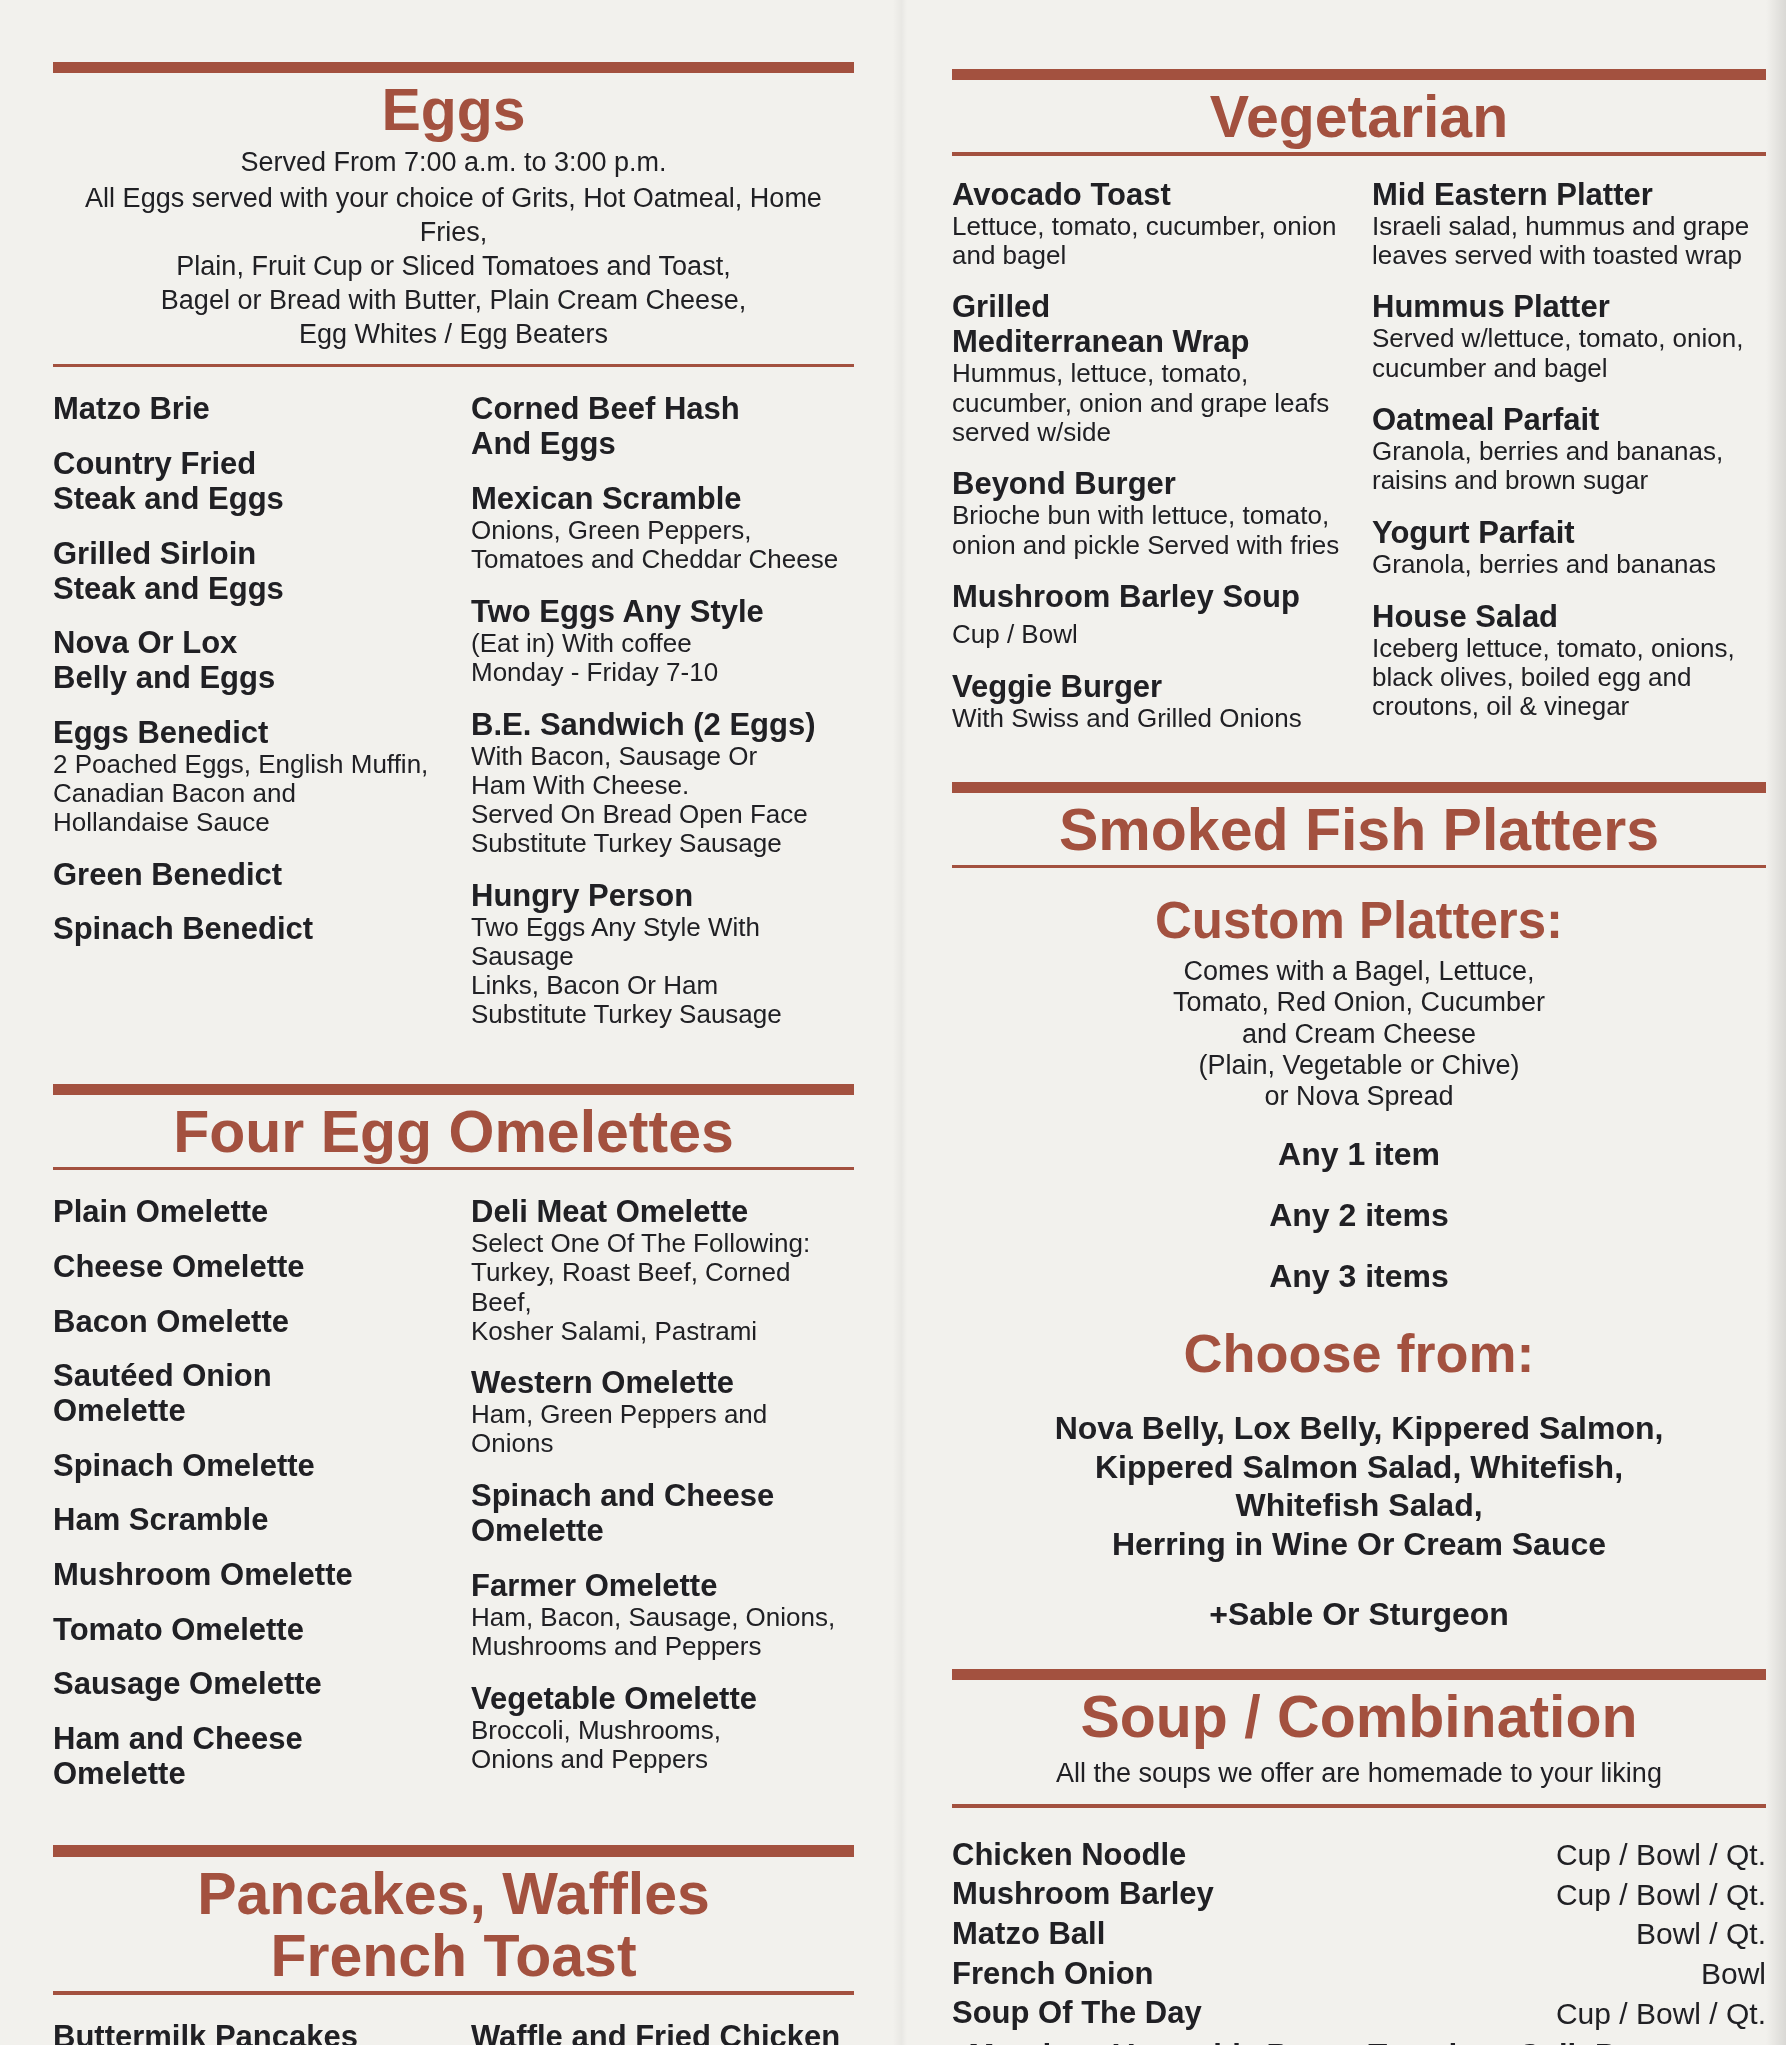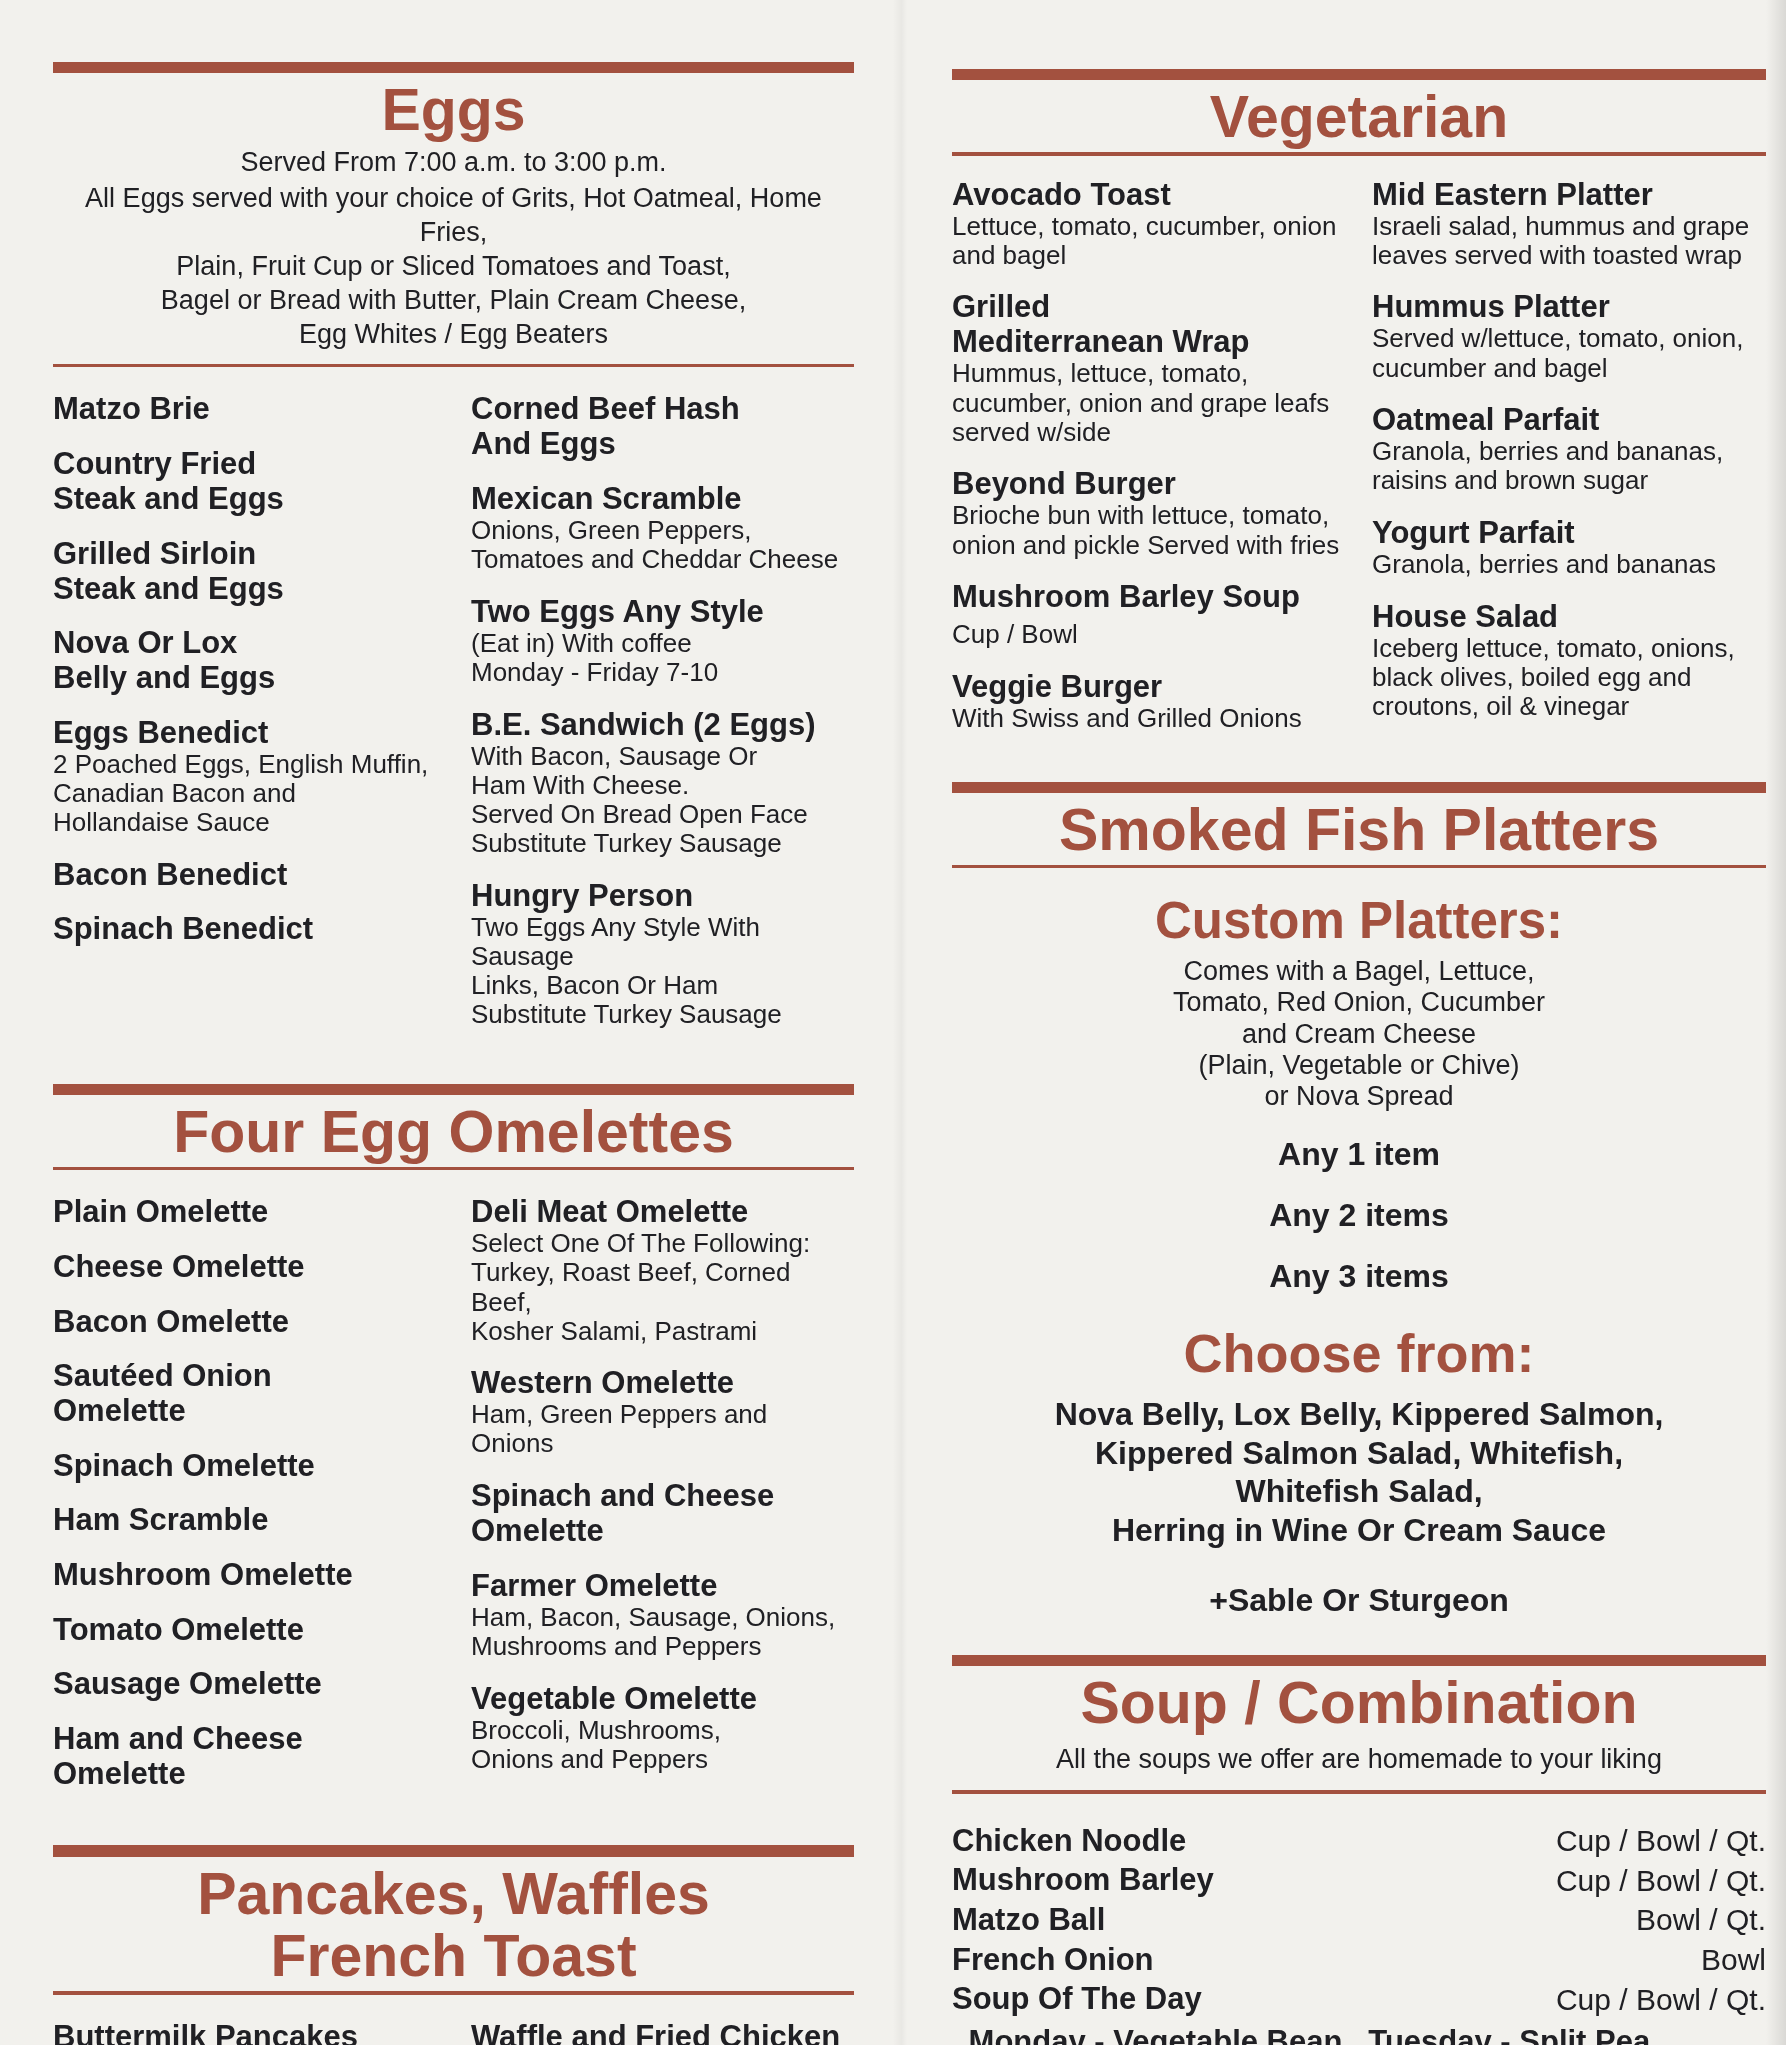--- a/index.html
+++ b/index.html
@@ -25,21 +25,21 @@
   .cols{display:flex;justify-content:space-between;margin-top:24px;}
   .subcol-l{width:413px;}
   .subcol-r{width:383px;}
   .item{margin-bottom:19.6px;}
   .iname{font-size:31px;font-weight:bold;line-height:1.13;white-space:pre-line;}
   .idesc{font-size:26px;line-height:1.12;white-space:pre-line;}
   .section{margin-top:35px;}
   .custom-title{font-size:51px;font-weight:bold;color:#a3513f;text-align:center;margin:22.6px 0 6px;}
   .custom-desc{font-size:27px;text-align:center;white-space:pre-line;line-height:1.16;}
   .any-item{font-size:32px;font-weight:bold;text-align:center;margin:24px 0;}
-  .choose-title{font-size:54px;font-weight:bold;color:#a3513f;text-align:center;margin:27px 0 11px;}
+  .choose-title{font-size:54px;font-weight:bold;color:#a3513f;text-align:center;margin:27px 0 25px;}
   .choose-list{font-size:32px;font-weight:bold;text-align:center;white-space:pre-line;line-height:1.2;}
   .fish-extra{font-size:32px;font-weight:bold;text-align:center;margin:33px 0 36px;}
   .soup-sub{font-size:27px;text-align:center;margin:9px 0 15px;}
   .soup-rows{margin-top:27px;}
   .soup-row{display:flex;justify-content:space-between;align-items:flex-end;font-size:31px;line-height:1.28;}
   .soup-name{font-weight:bold;}
   .soup-sizes{font-size:30px;}
   .days{font-size:31px;font-weight:bold;white-space:pre-wrap;line-height:1.3;padding-left:16.6px;margin:3px 0 4.5px;}
   .crease{position:absolute;top:0;right:0;width:19.6px;height:100%;
     background:linear-gradient(90deg,rgba(0,0,0,0) 0%,rgba(0,0,0,0.10) 100%);}
@@ -77,21 +77,21 @@
             <div class="iname">Nova Or Lox
 Belly and Eggs</div>
           </div>
         <div class="item">
           <div class="iname">Eggs Benedict</div>
           <div class="idesc">2 Poached Eggs, English Muffin,
 Canadian Bacon and
 Hollandaise Sauce</div>
         </div>
         <div class="item">
-            <div class="iname">Bacon Benedict</div>
+            <div class="iname">Green Benedict</div>
           </div>
         <div class="item">
             <div class="iname">Spinach Benedict</div>
           </div>
       </div>
       <div class="subcol-r">
         <div class="item">
             <div class="iname">Corned Beef Hash
 And Eggs</div>
           </div>

